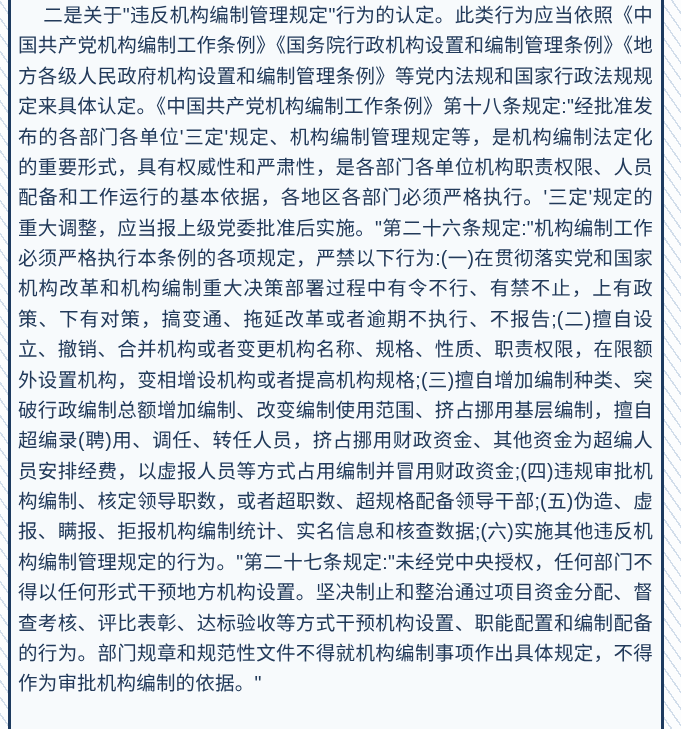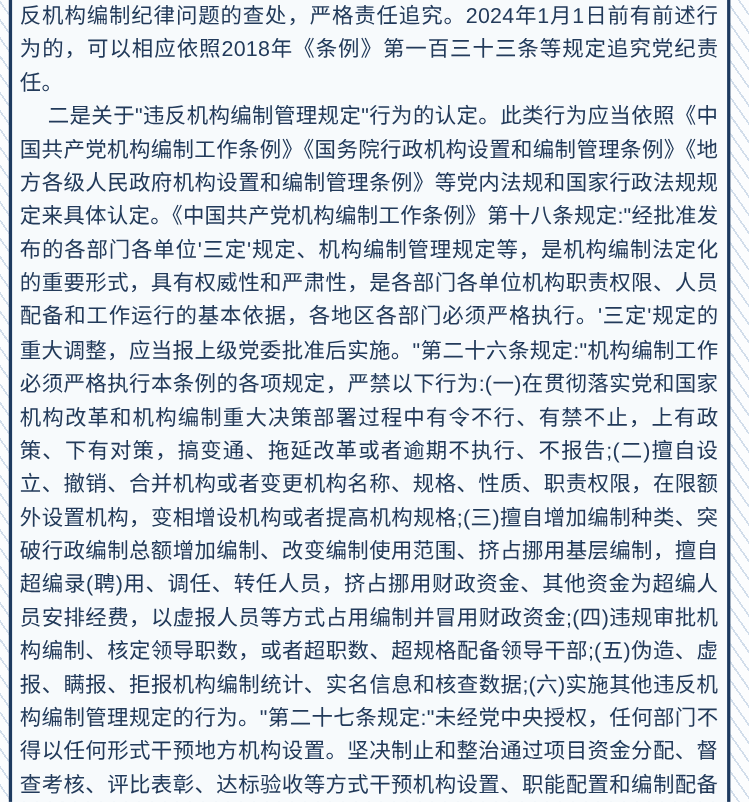--- a/index.html
+++ b/index.html
@@ -41,15 +41,14 @@
     word-break:break-all;
   }
   .article-box p.indent{
     text-indent:1.3em;
   }
 </style>
 </head>
 <body>
 
 <div class="article-box">
-  <p>反机构编制纪律问题的查处，严格责任追究。2024年1月1日前有前述行为的，可以相应依照2018年《条例》第一百三十三条等规定追究党纪责任。</p>
   <p class="indent">二是关于"违反机构编制管理规定"行为的认定。此类行为应当依照《中国共产党机构编制工作条例》《国务院行政机构设置和编制管理条例》《地方各级人民政府机构设置和编制管理条例》等党内法规和国家行政法规规定来具体认定。《中国共产党机构编制工作条例》第十八条规定:"经批准发布的各部门各单位'三定'规定、机构编制管理规定等，是机构编制法定化的重要形式，具有权威性和严肃性，是各部门各单位机构职责权限、人员配备和工作运行的基本依据，各地区各部门必须严格执行。'三定'规定的重大调整，应当报上级党委批准后实施。"第二十六条规定:"机构编制工作必须严格执行本条例的各项规定，严禁以下行为:(一)在贯彻落实党和国家机构改革和机构编制重大决策部署过程中有令不行、有禁不止，上有政策、下有对策，搞变通、拖延改革或者逾期不执行、不报告;(二)擅自设立、撤销、合并机构或者变更机构名称、规格、性质、职责权限，在限额外设置机构，变相增设机构或者提高机构规格;(三)擅自增加编制种类、突破行政编制总额增加编制、改变编制使用范围、挤占挪用基层编制，擅自超编录(聘)用、调任、转任人员，挤占挪用财政资金、其他资金为超编人员安排经费，以虚报人员等方式占用编制并冒用财政资金;(四)违规审批机构编制、核定领导职数，或者超职数、超规格配备领导干部;(五)伪造、虚报、瞒报、拒报机构编制统计、实名信息和核查数据;(六)实施其他违反机构编制管理规定的行为。"第二十七条规定:"未经党中央授权，任何部门不得以任何形式干预地方机构设置。坚决制止和整治通过项目资金分配、督查考核、评比表彰、达标验收等方式干预机构设置、职能配置和编制配备的行为。部门规章和规范性文件不得就机构编制事项作出具体规定，不得作为审批机构编制的依据。"</p>
 </div>
 
 </body></html>

